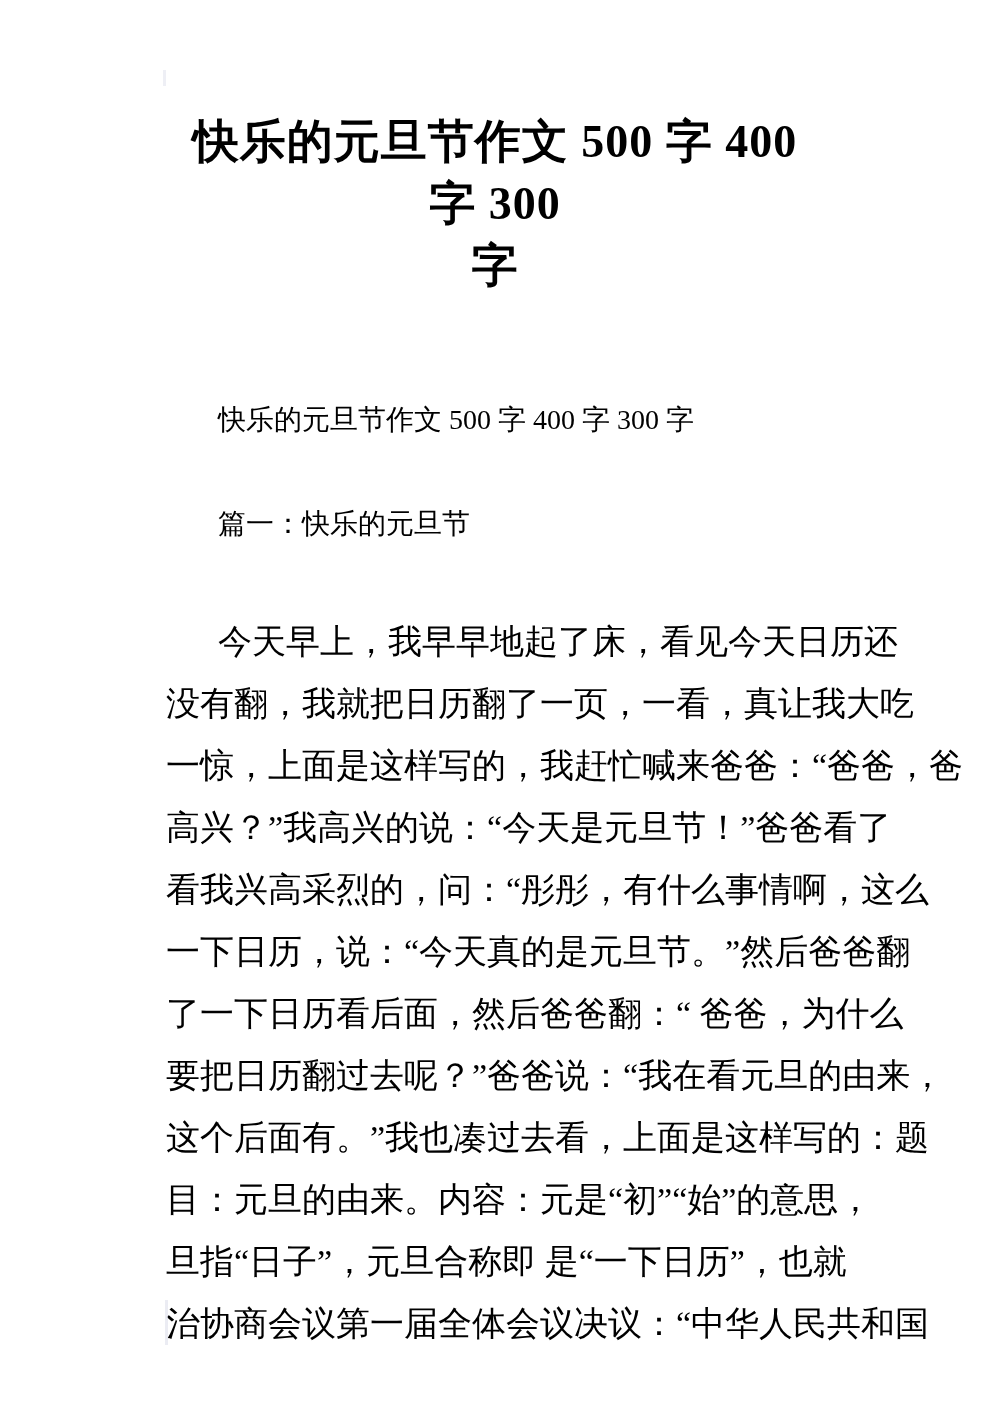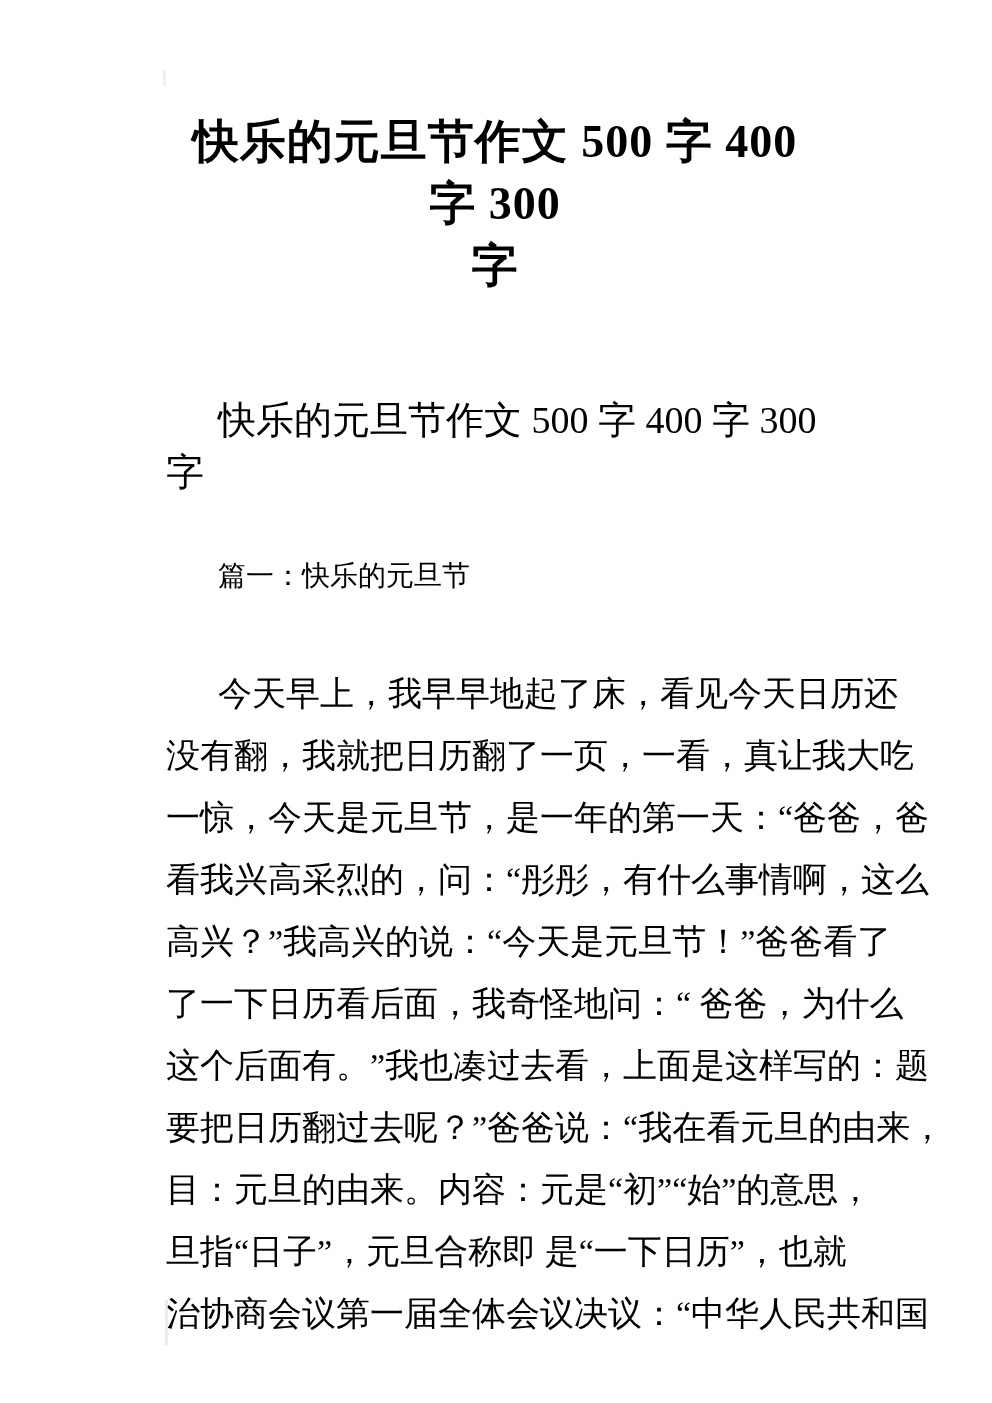--- a/index.html
+++ b/index.html
@@ -24,21 +24,21 @@
     line-height: 62px;
     font-weight: bold;
     text-align: center;
     letter-spacing: 1px;
   }
   .title-line {
     display: block;
   }
   .doc-subtitle {
     margin: 97px 0 0 0;
-    font-size: 38px;
+    font-size: 28px;
     line-height: 52px;
     text-indent: 52px;
     font-weight: normal;
   }
   .section-heading {
     margin: 52px 0 0 0;
     font-size: 28px;
     line-height: 52px;
     text-indent: 52px;
     font-weight: normal;
@@ -88,26 +88,27 @@
       <span class="title-line">字</span>
     </h1>
 
   <p class="doc-subtitle">快乐的元旦节作文 500 字 400 字 300 字</p>
 
   <p class="section-heading">篇一：快乐的元旦节</p>
 
   <div class="essay-body">
       <div class="essay-line">今天早上，我早早地起了床，看见今天日历还</div>
       <div class="essay-line">没有翻，我就把日历翻了一页，一看，真让我大吃</div>
-      <div class="essay-line">一惊，今天是元旦节，是一年的第一天：“爸爸，爸</div>
+      <div class="essay-line">一惊，上面是这样写的，我赶忙喊来爸爸：“爸爸，爸</div>
+      <div class="essay-line">高兴？”我高兴的说：“今天是元旦节！”爸爸看了</div>
       <div class="essay-line">看我兴高采烈的，问：“彤彤，有什么事情啊，这么</div>
-      <div class="essay-line">高兴？”我高兴的说：“今天是元旦节！”爸爸看了</div>
-      <div class="essay-line">了一下日历看后面，我奇怪地问：“ 爸爸，为什么</div>
+      <div class="essay-line">一下日历，说：“今天真的是元旦节。”然后爸爸翻</div>
+      <div class="essay-line">了一下日历看后面，然后爸爸翻：“ 爸爸，为什么</div>
+      <div class="essay-line">要把日历翻过去呢？”爸爸说：“我在看元旦的由来，</div>
       <div class="essay-line">这个后面有。”我也凑过去看，上面是这样写的：题</div>
-      <div class="essay-line">要把日历翻过去呢？”爸爸说：“我在看元旦的由来，</div>
       <div class="essay-line">目：元旦的由来。内容：元是“初”“始”的意思，</div>
       <div class="essay-line">旦指“日子”，元旦合称即 是“一下日历”，也就</div>
       <div class="essay-line">治协商会议第一届全体会议决议：“中华人民共和国</div>
     </div>
 
   <div class="scan-artifact bottom"></div>
 
 </div>
 
 </body></html>

